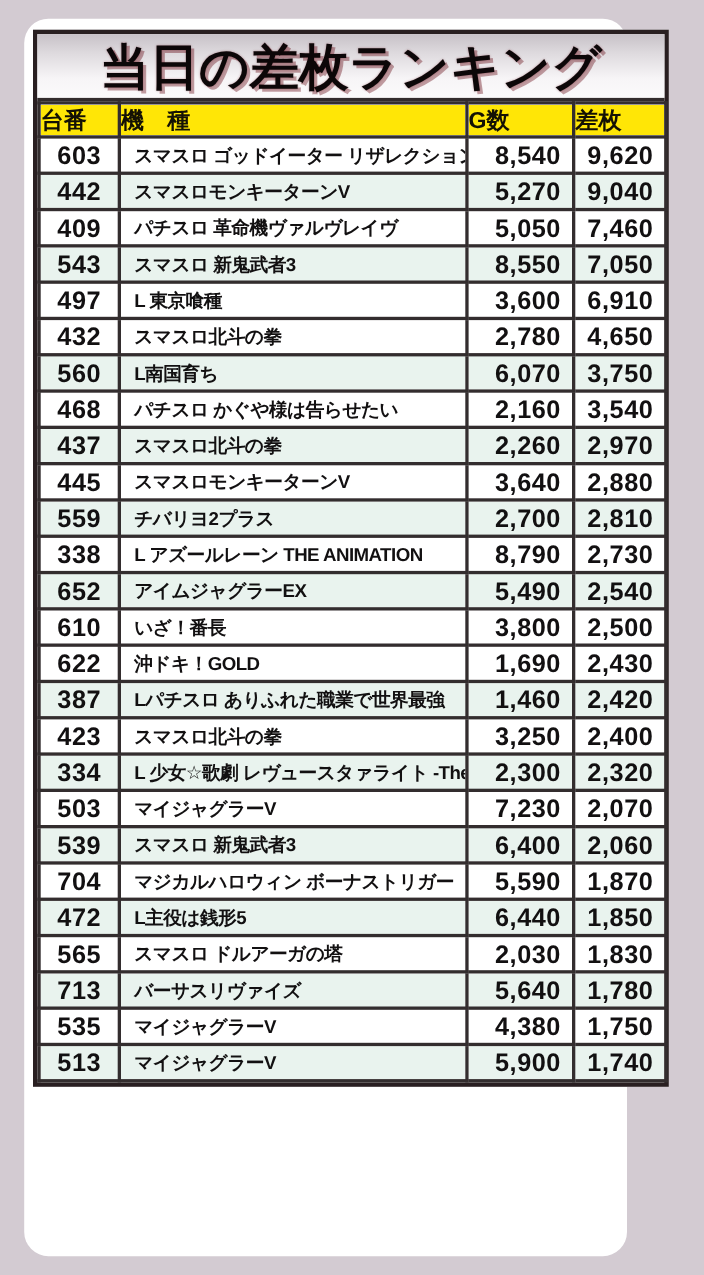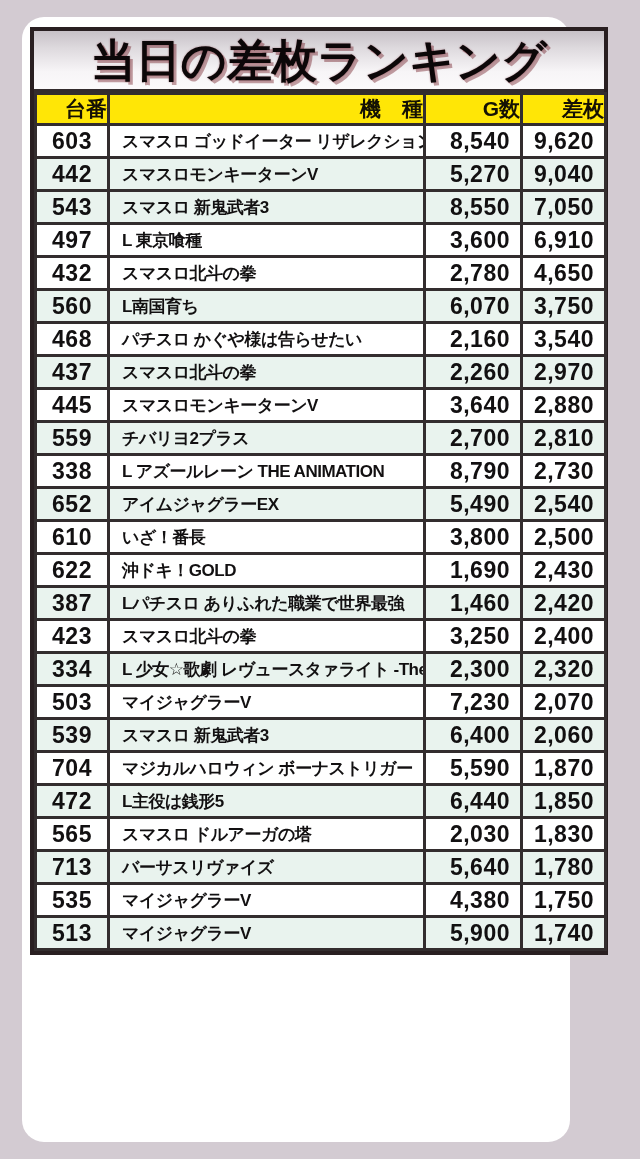--- a/index.html
+++ b/index.html
@@ -62,21 +62,21 @@
     padding: 0;
     overflow: hidden;
     white-space: nowrap;
     color: #121011;
   }
   table.rank th {
     background: #ffe606;
     height: 28px;
     font-size: 21px;
     font-weight: bold;
-    text-align: right;
+    text-align: left;
     color: #141104;
   }
   table.rank td {
     height: 30px;
     background: #ffffff;
     font-weight: bold;
   }
   table.rank tbody tr.alt td {
     background: #e9f3ee;
   }
@@ -131,20 +131,26 @@
               <td>スマスロ ゴッドイーター リザレクション</td>
               <td>8,540</td>
               <td>9,620</td>
             </tr>
             <tr class="alt">
               <td>442</td>
               <td>スマスロモンキーターンV</td>
               <td>5,270</td>
               <td>9,040</td>
             </tr>
+            <tr>
+              <td>409</td>
+              <td>パチスロ 革命機ヴァルヴレイヴ</td>
+              <td>5,050</td>
+              <td>7,460</td>
+            </tr>
             <tr class="alt">
               <td>543</td>
               <td>スマスロ 新鬼武者3</td>
               <td>8,550</td>
               <td>7,050</td>
             </tr>
             <tr>
               <td>497</td>
               <td>L 東京喰種</td>
               <td>3,600</td>

